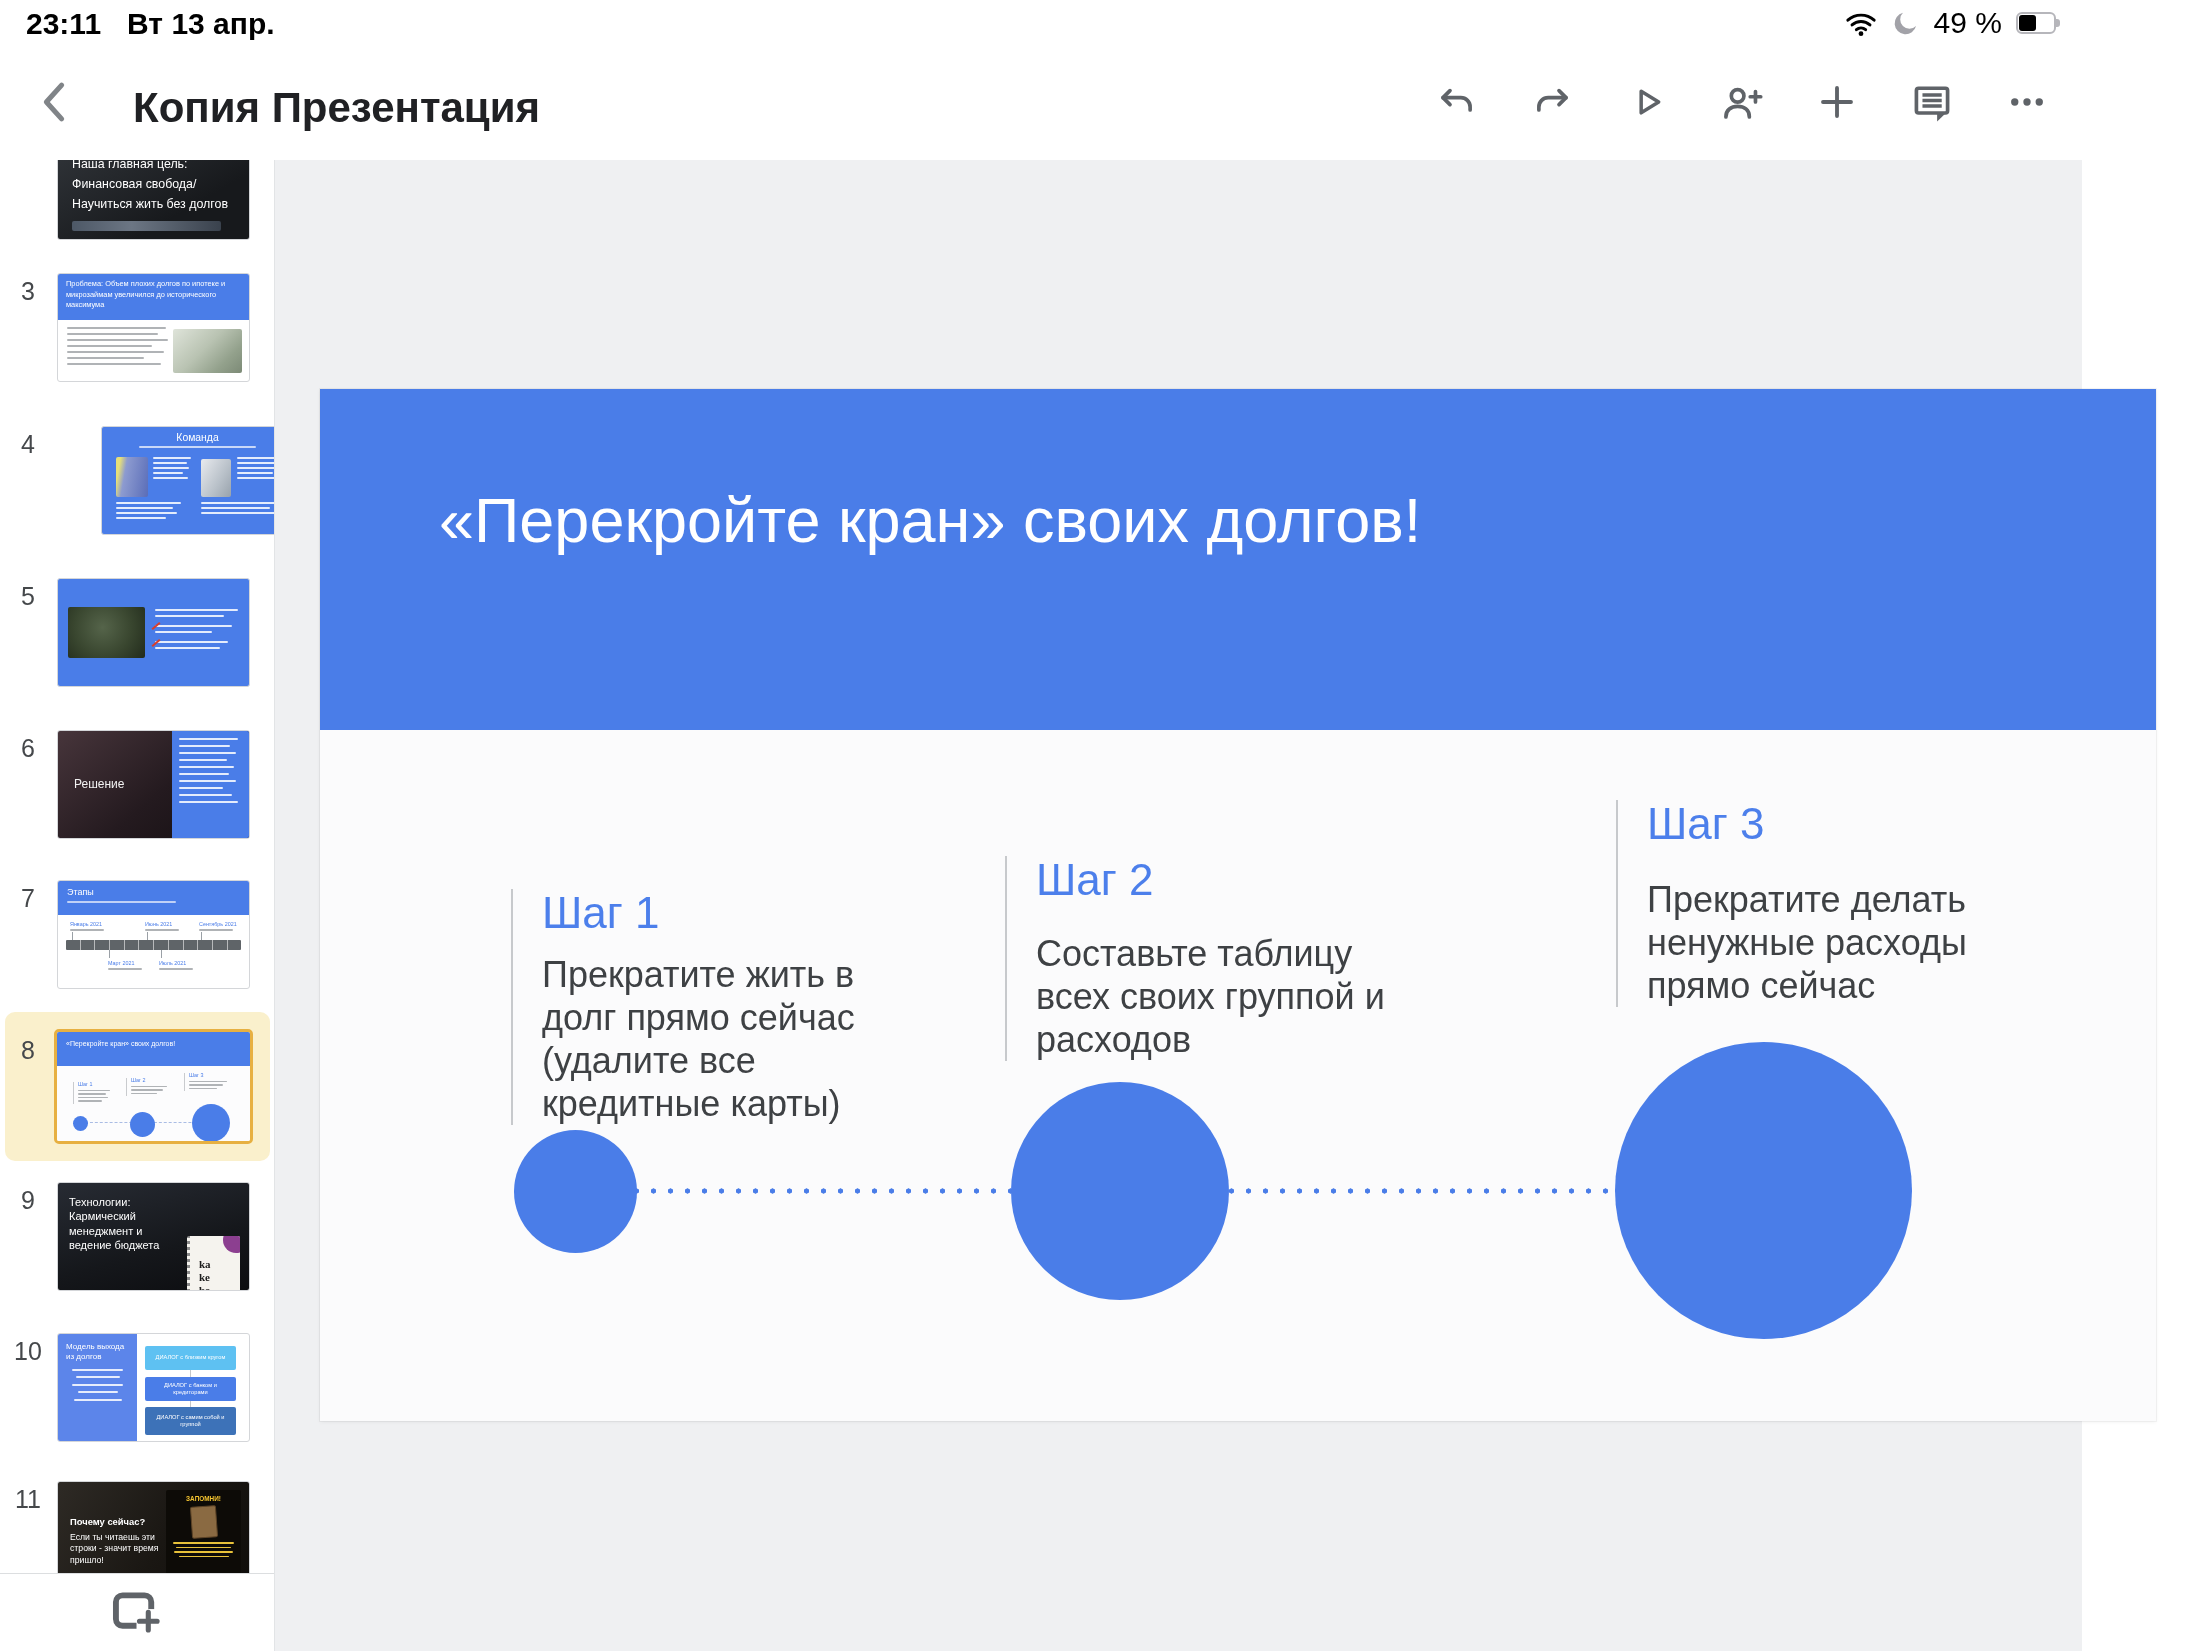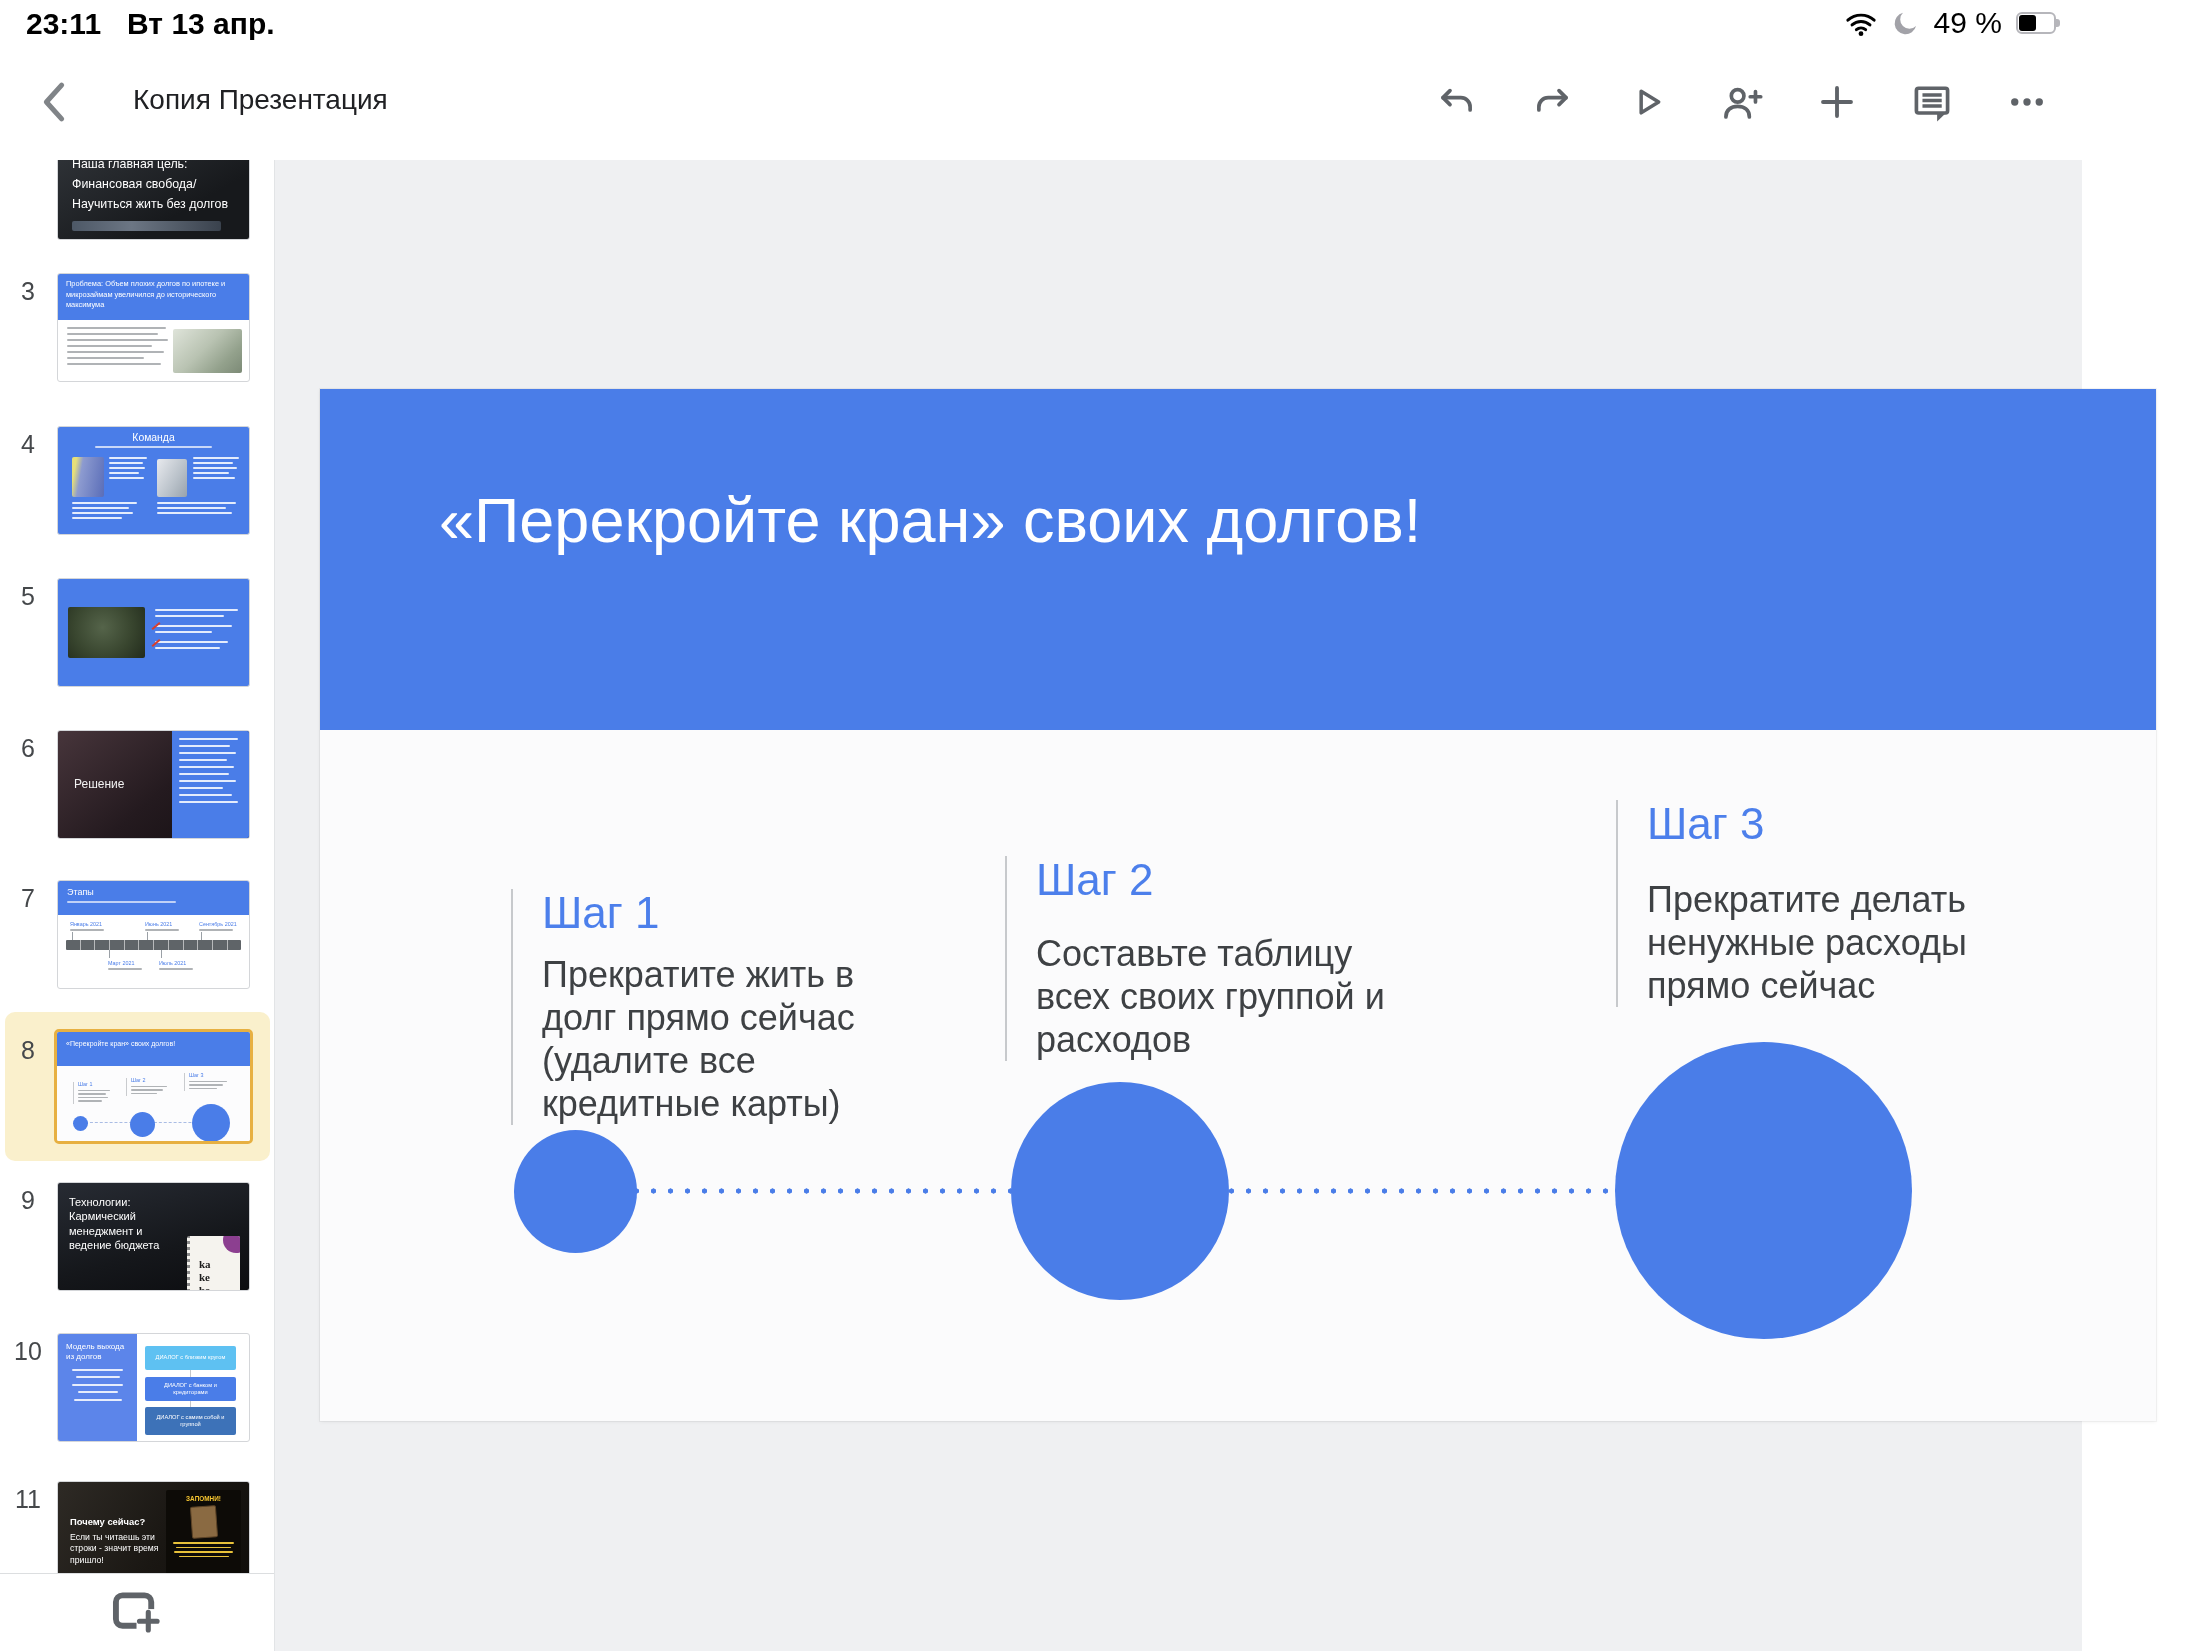--- a/index.html
+++ b/index.html
@@ -15,21 +15,21 @@
   .sb-pct { font-size:30px; color:#000; }
   .batt { position:relative; width:46px; height:22px; }
   .batt-body { position:absolute; left:0; top:0; width:40px; height:22px; border:2px solid #b6b6bb; border-radius:6px; }
   .batt-fill { position:absolute; left:3px; top:3px; width:17px; height:16px; background:#000; border-radius:3px; }
   .batt-tip { position:absolute; right:2px; top:7px; width:4px; height:8px; background:#b6b6bb; border-radius:0 3px 3px 0; }
 
   
   .toolbar { position:absolute; left:0; top:42px; right:0; height:119px; background:#fff;
     border-bottom:1px solid #e4e6e8; }
   .back-btn { position:absolute; left:30px; top:34px; width:48px; height:51px; display:flex; align-items:center; justify-content:center; cursor:pointer; }
-  .doc-title { position:absolute; left:133px; top:42px; font-size:28px; color:#202124; font-weight:400; }
+  .doc-title { position:absolute; left:133px; top:42px; font-size:42px; color:#202124; font-weight:700; }
   .tb-icons { position:absolute; right:28px; top:28px; display:flex; gap:40px; align-items:center; }
   .tb-btn { width:55px; height:63px; display:flex; align-items:center; justify-content:center; cursor:pointer; }
 
   
   .sidebar { position:absolute; left:0; top:160px; width:275px; bottom:0; background:#fff; border-right:1px solid #e2e4e6; }
   .filmstrip { position:absolute; left:0; right:0; top:0; bottom:78px; overflow:hidden; }
   .sidebar-footer { position:absolute; left:0; right:0; bottom:0; height:78px; background:#fff;
     border-top:1px solid #dcdee0; display:flex; align-items:center; justify-content:center; }
   .canvas { position:absolute; left:275px; top:160px; right:0; bottom:0; background:#eff0f2; }
 
@@ -51,21 +51,21 @@
 
   
   .t3 { top:113px; }
   .t3 .hdr { height:46px; background:#4a7de8; color:#fff; font-size:7.4px; line-height:1.45; padding:5px 8px; }
   .t3 .body { position:relative; height:61px; }
   .t3 .lines { position:absolute; left:9px; top:7px; width:99px; }
   .t3 .photo { position:absolute; right:7px; top:9px; width:69px; height:44px; border-radius:2px;
     background:linear-gradient(135deg,#dfe4da 0%,#b9c3b2 45%,#93a18c 75%,#7c8a76 100%); }
 
   
-  .t4 { top:266px; background:#4a7de8; }
+  .t4 { top:266px; background:#4a7de8;margin-left:44px; }
   .t4 .ttl { text-align:center; color:#fff; font-size:10.4px; margin-top:5px; }
   .t4 .sub { width:117px; margin:3px auto 0; height:2px; background:rgba(255,255,255,.7); border-radius:1px; }
   .t4 .photo1 { position:absolute; left:14px; top:30px; width:32px; height:40px;
     background:linear-gradient(100deg,#e6df79 12%,#8d9bd0 30%,#5a6db8); border-radius:2px; }
   .t4 .g1 { position:absolute; left:51px; top:30px; width:40px; }
   .t4 .b1 { position:absolute; left:14px; top:75px; width:69px; }
   .t4 .photo2 { position:absolute; left:99px; top:32px; width:30px; height:38px;
     background:linear-gradient(120deg,#e8eaee,#b9c1c9 60%,#98a2ac); border-radius:2px; }
   .t4 .g2 { position:absolute; left:135px; top:30px; width:48px; }
   .t4 .b2 { position:absolute; left:99px; top:75px; width:83px; }

